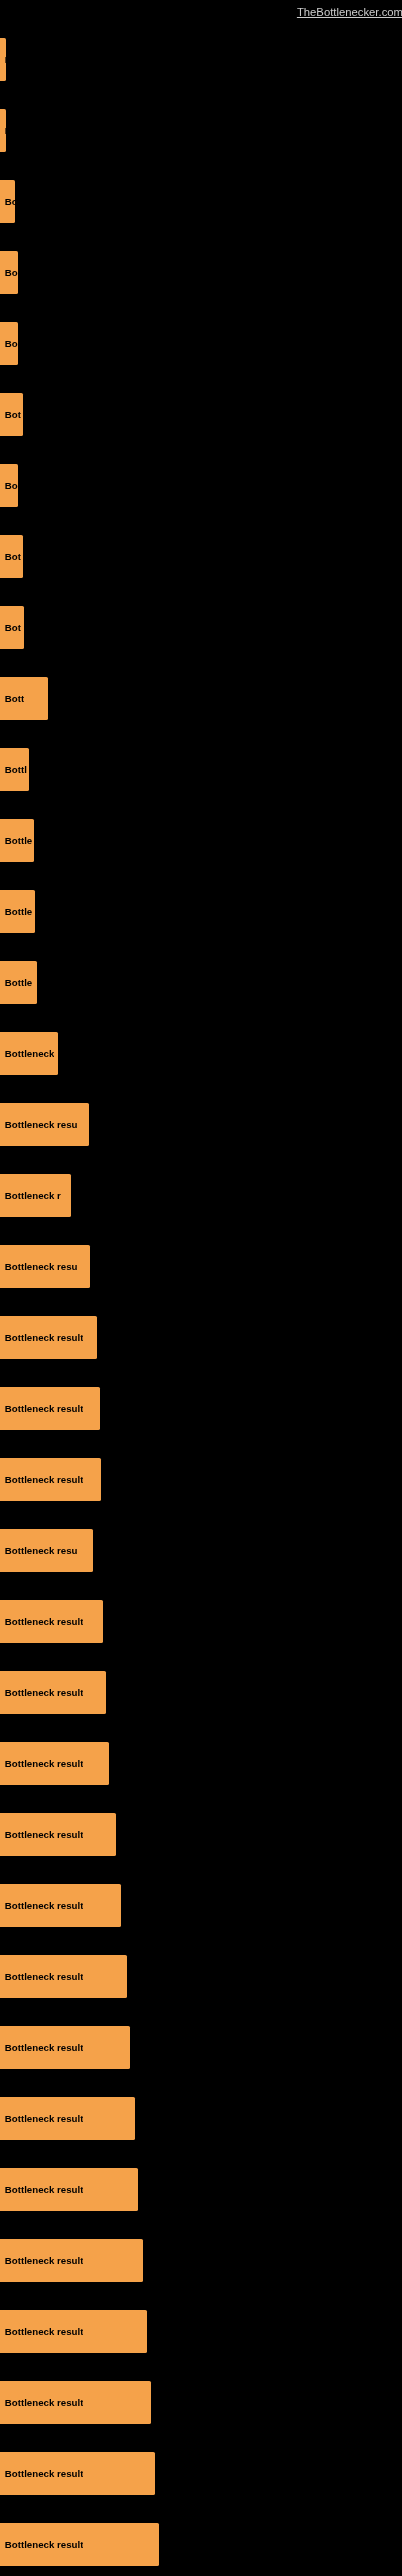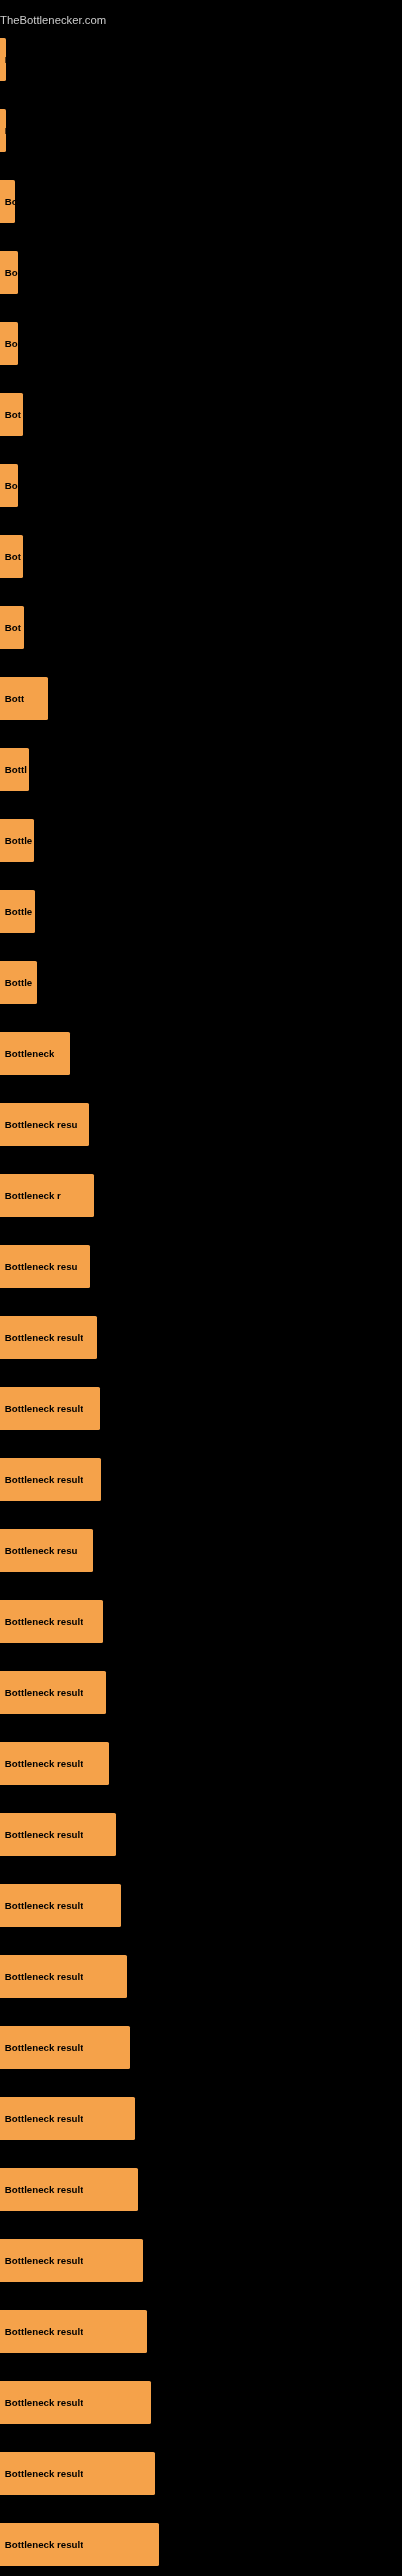--- a/index.html
+++ b/index.html
@@ -13,26 +13,27 @@
       width: 403px;
       min-height: 2576px;
       font-family: Arial, sans-serif;
       position: relative;
       overflow-x: hidden;
     }
 
     .site-title {
       color: #cccccc;
       font-size: 11.3px;
-      text-align: left;
+      text-align: right;
       padding: 6.4px 0 3.2px 0;
       position: absolute;
-      top: 8px;
+      top: 0;
       left: 0;
       right: 0;
+      text-decoration: underline;
     }
 
     .bars-container {
       position: absolute;
       top: 24px;
       left: 0;
       width: 403px;
     }
 
     .bar-row {
@@ -134,31 +135,31 @@
       <div class="bar" style="width: 35px;">
         <span class="bar-label">Bottle</span>
       </div>
     </div>
     <div class="bar-row">
       <div class="bar" style="width: 37px;">
         <span class="bar-label">Bottle</span>
       </div>
     </div>
     <div class="bar-row">
-      <div class="bar" style="width: 70px;">
+      <div class="bar" style="width: 58px;">
         <span class="bar-label">Bottleneck</span>
       </div>
     </div>
     <div class="bar-row">
       <div class="bar" style="width: 89px;">
         <span class="bar-label">Bottleneck resu</span>
       </div>
     </div>
     <div class="bar-row">
-      <div class="bar" style="width: 94px;">
+      <div class="bar" style="width: 71px;">
         <span class="bar-label">Bottleneck r</span>
       </div>
     </div>
     <div class="bar-row">
       <div class="bar" style="width: 90px;">
         <span class="bar-label">Bottleneck resu</span>
       </div>
     </div>
     <div class="bar-row">
       <div class="bar" style="width: 97px;">

